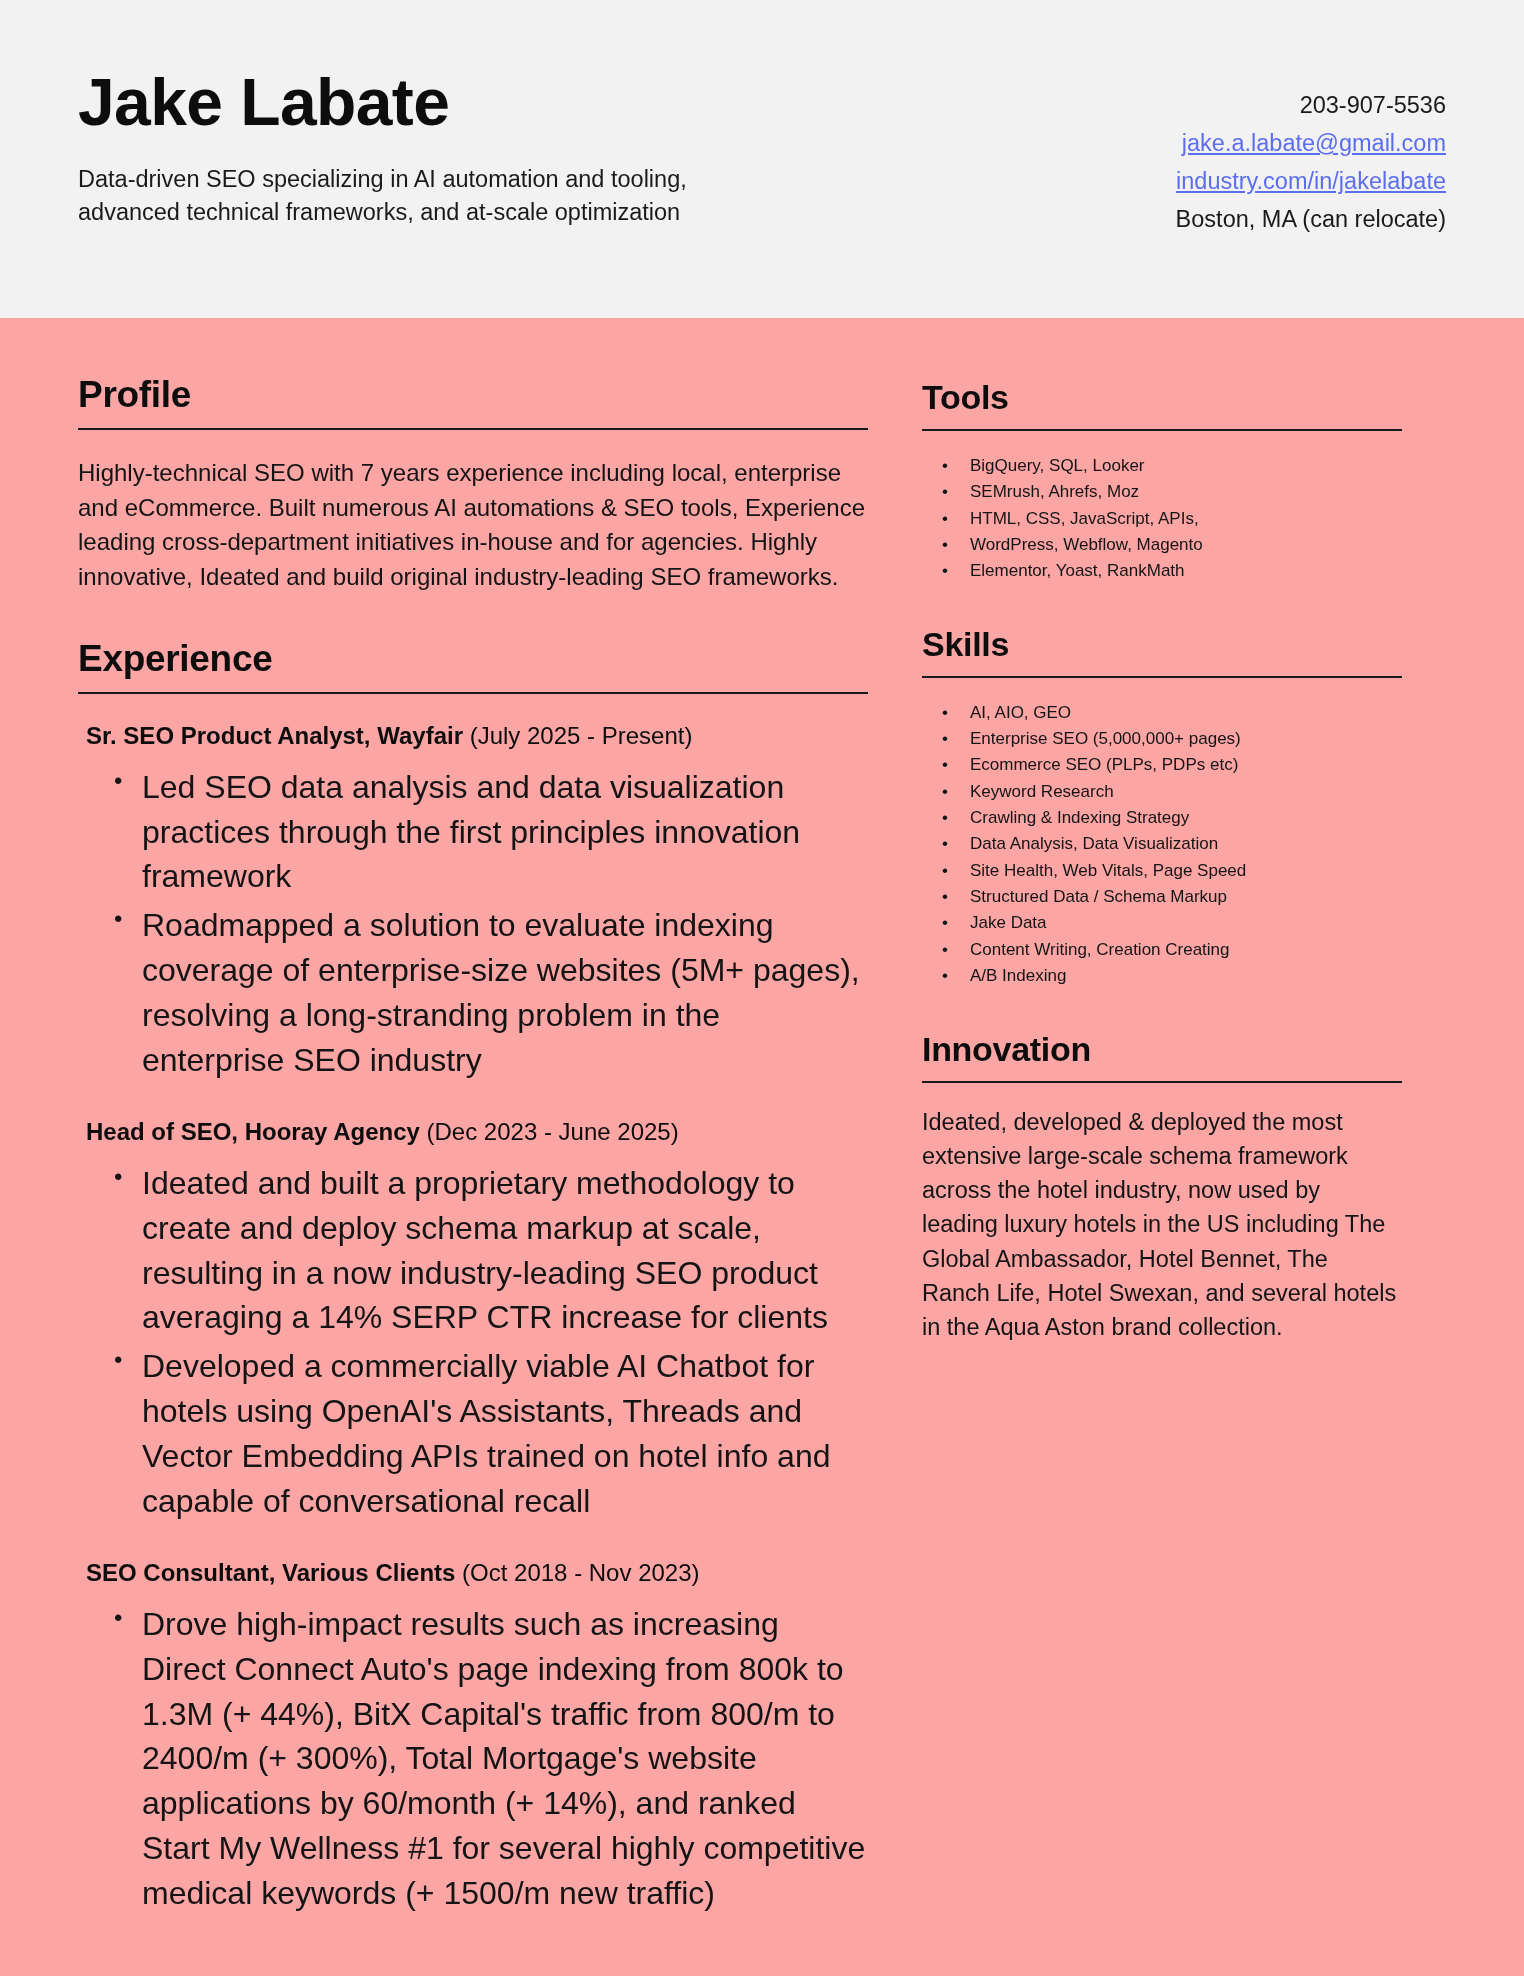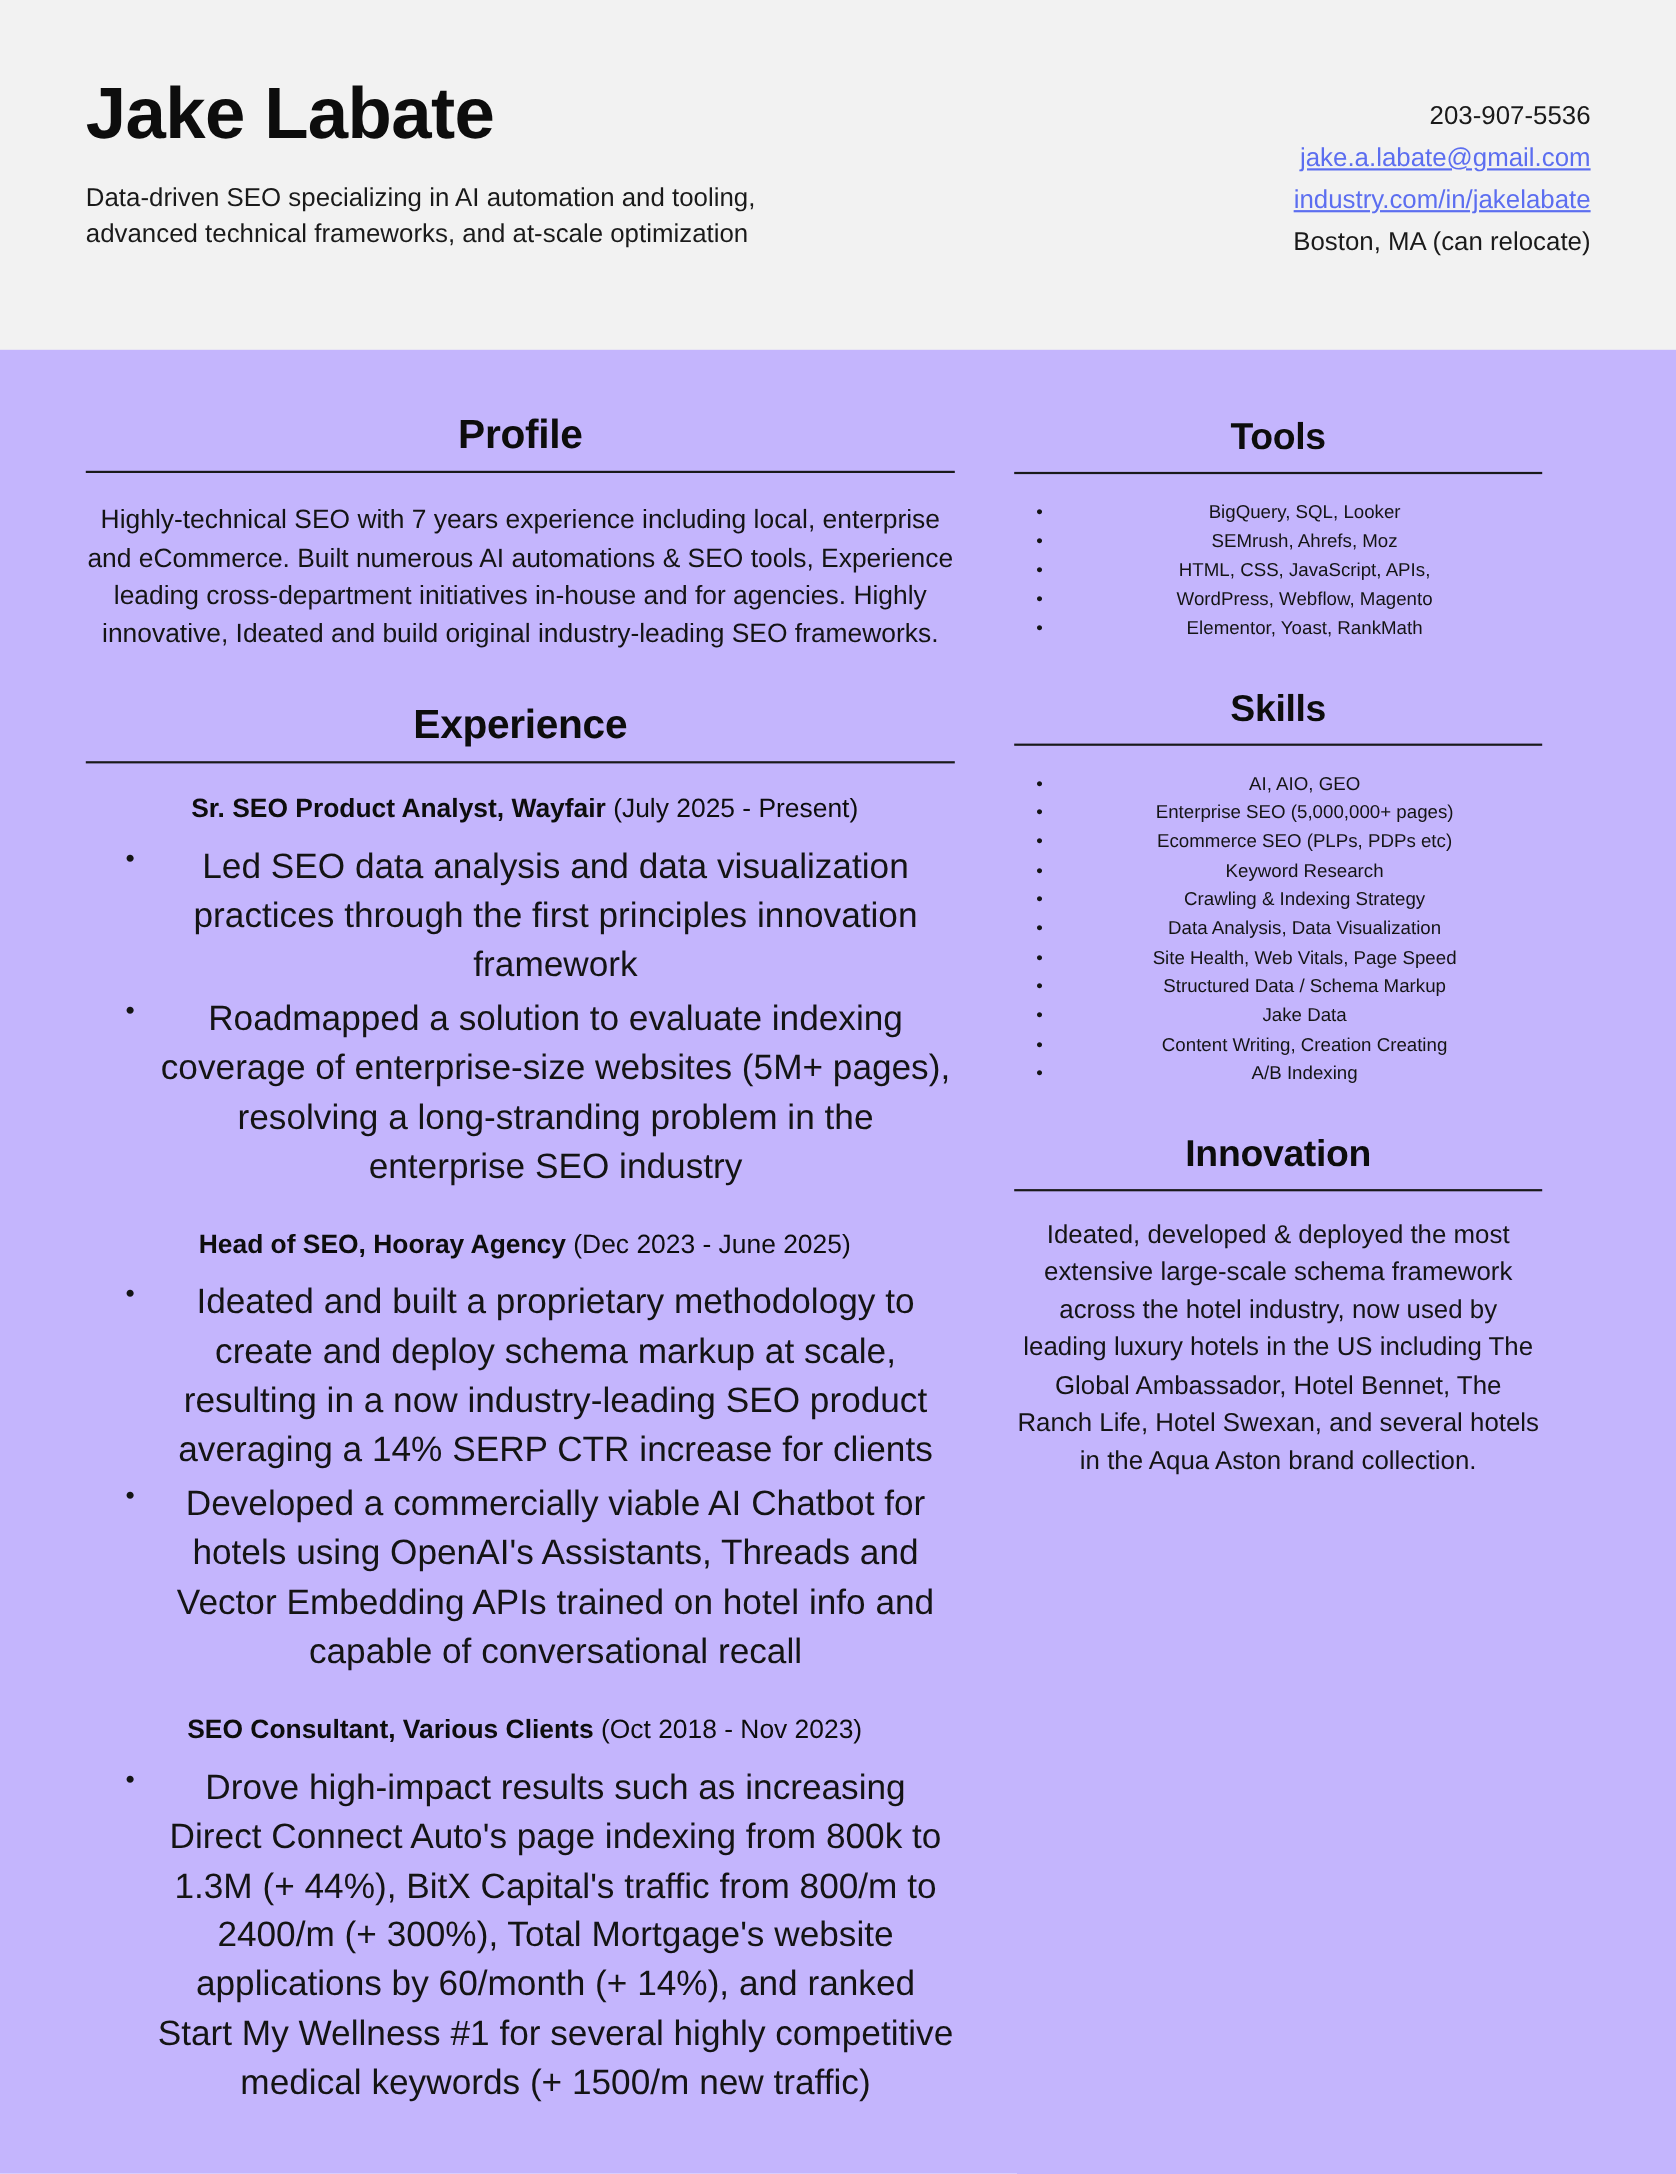--- a/index.html
+++ b/index.html
@@ -12,21 +12,21 @@
     height: 1976px;
     font-family: "Liberation Sans", sans-serif;
     color: #111111;
     overflow: hidden;
   }
 
   .page {
     position: relative;
     width: 1524px;
     height: 1976px;
-    background: #c4b5fd;
+    background: #fca5a5;
   }
 
   
   .header {
     background: #f2f2f2;
     padding: 62px 78px 52px 78px;
     display: flex;
     align-items: flex-start;
     justify-content: space-between;
     box-sizing: border-box;
@@ -64,21 +64,20 @@
     text-decoration: underline;
     text-underline-offset: 2px;
   }
 
   
   .body-wrap {
     display: flex;
     padding: 56px 78px 0 78px;
     box-sizing: border-box;
     gap: 54px;
-    text-align: center;
   }
   .col-left { width: 790px; flex: none; }
   .col-right { width: 480px; flex: none; padding-top: 4px; }
 
   .section-title {
     font-size: 37px;
     font-weight: 800;
     letter-spacing: -0.3px;
     margin: 0 0 12px 0;
     color: #0d0d0d;

